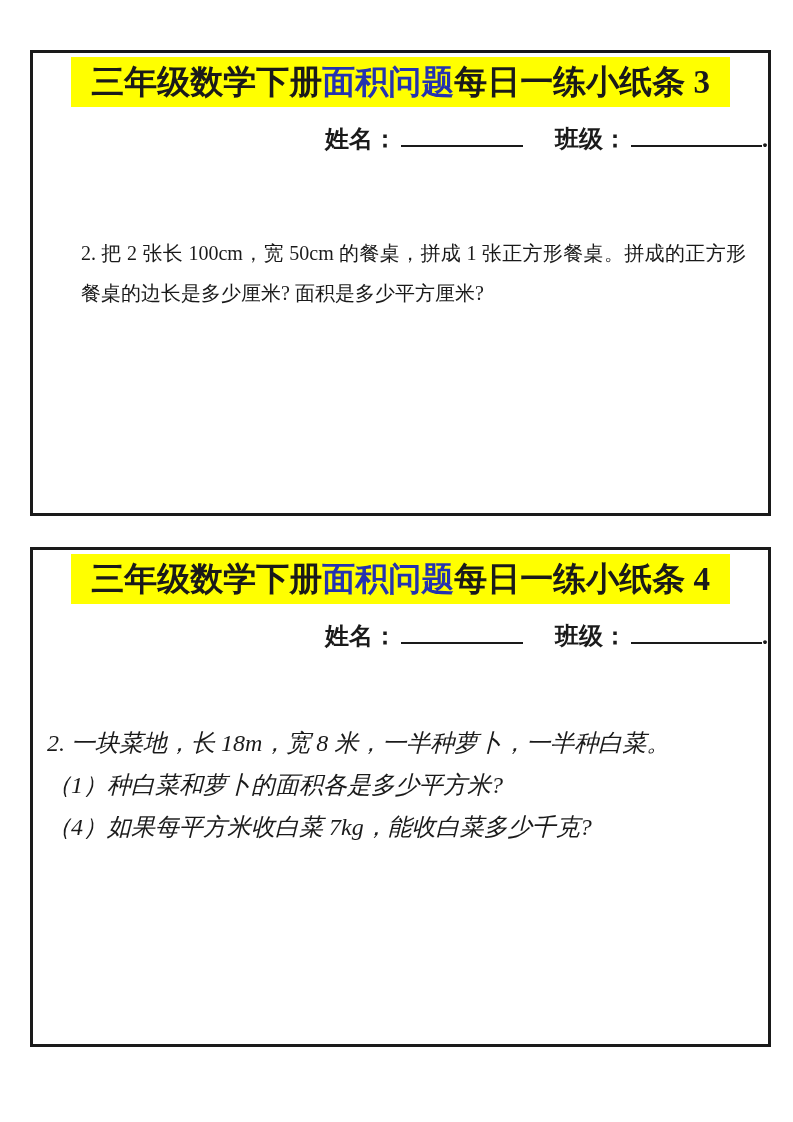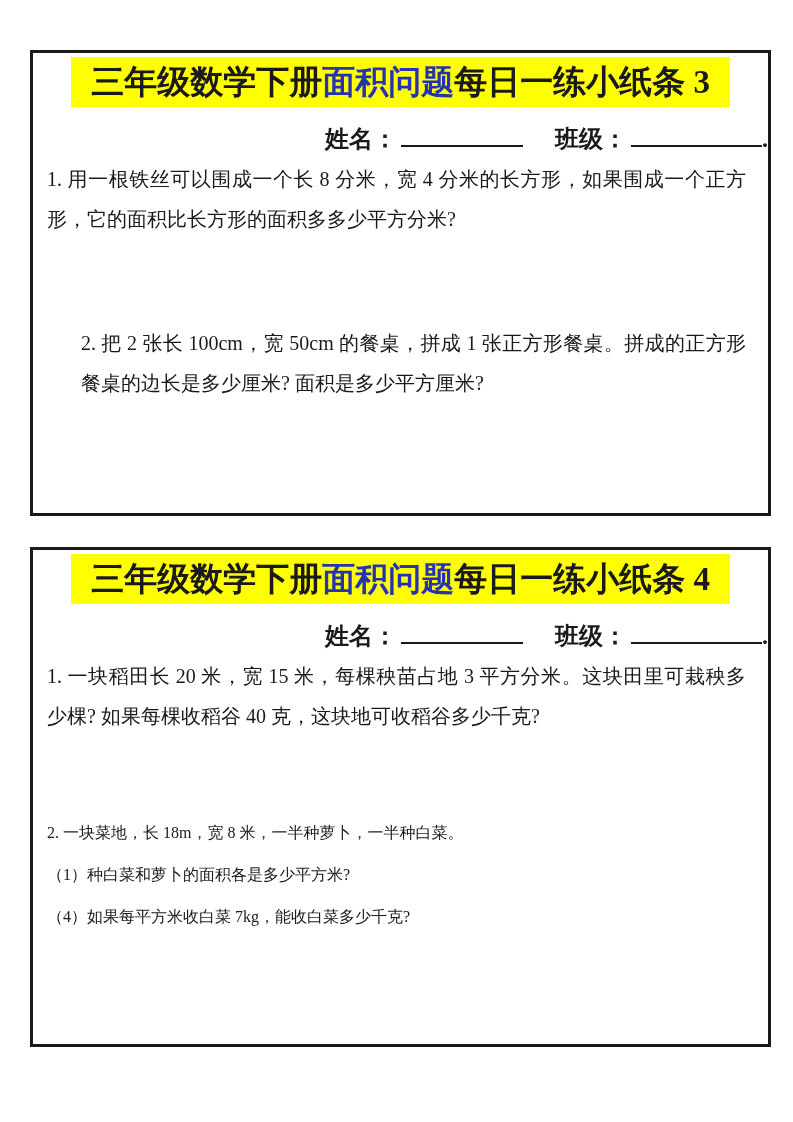--- a/index.html
+++ b/index.html
@@ -58,42 +58,40 @@
   .prob {
     font-size: 20px;
     line-height: 40px;
     margin: 0;
     padding: 0 22px 0 14px;
     text-align: justify;
   }
   .p1 { margin-top: 10px; }
   .sheet1 .p2 { margin-top: 84px; padding-left: 48px; }
   .p2b { margin-top: 76px; }
-  .p2b .pline { font-size: 16px; line-height: 42px; text-align: justify; }
+  .p2b .pline { font-size: 24px; line-height: 42px; text-align: justify; font-style: italic; }
 </style>
 </head>
 <body>
 
 <div class="sheet sheet1">
   <div class="title-row">
     <span class="hl"><span>三年级数学下册</span><span class="kw">面积问题</span><span>每日一练小纸条 3</span></span>
   </div>
   <div class="name-row">
     <span>姓名：</span><span class="blank blank-name"></span><span>班级：</span><span class="blank blank-class"></span><span>.</span>
   </div>
-  <p class="prob p1">1.&nbsp;用一根铁丝可以围成一个长 8 分米，宽 4 分米的长方形，如果围成一个正方形，它的面积比长方形的面积多多少平方分米?</p>
   <p class="prob p2">2.&nbsp;把 2 张长 100cm，宽 50cm 的餐桌，拼成 1 张正方形餐桌。拼成的正方形餐桌的边长是多少厘米? 面积是多少平方厘米?</p>
 </div>
 
 <div class="sheet sheet2">
   <div class="title-row">
     <span class="hl"><span>三年级数学下册</span><span class="kw">面积问题</span><span>每日一练小纸条 4</span></span>
   </div>
   <div class="name-row">
     <span>姓名：</span><span class="blank blank-name"></span><span>班级：</span><span class="blank blank-class"></span><span>.</span>
   </div>
-  <p class="prob p1">1.&nbsp;一块稻田长 20 米，宽 15 米，每棵秧苗占地 3 平方分米。这块田里可栽秧多少棵? 如果每棵收稻谷 40 克，这块地可收稻谷多少千克?</p>
   <div class="prob p2b">
     <div class="pline">2.&nbsp;一块菜地，长 18m，宽 8 米，一半种萝卜，一半种白菜。</div>
     <div class="pline">（1）种白菜和萝卜的面积各是多少平方米?</div>
     <div class="pline">（4）如果每平方米收白菜 7kg，能收白菜多少千克?</div>
   </div>
 </div>
 
 </body></html>

